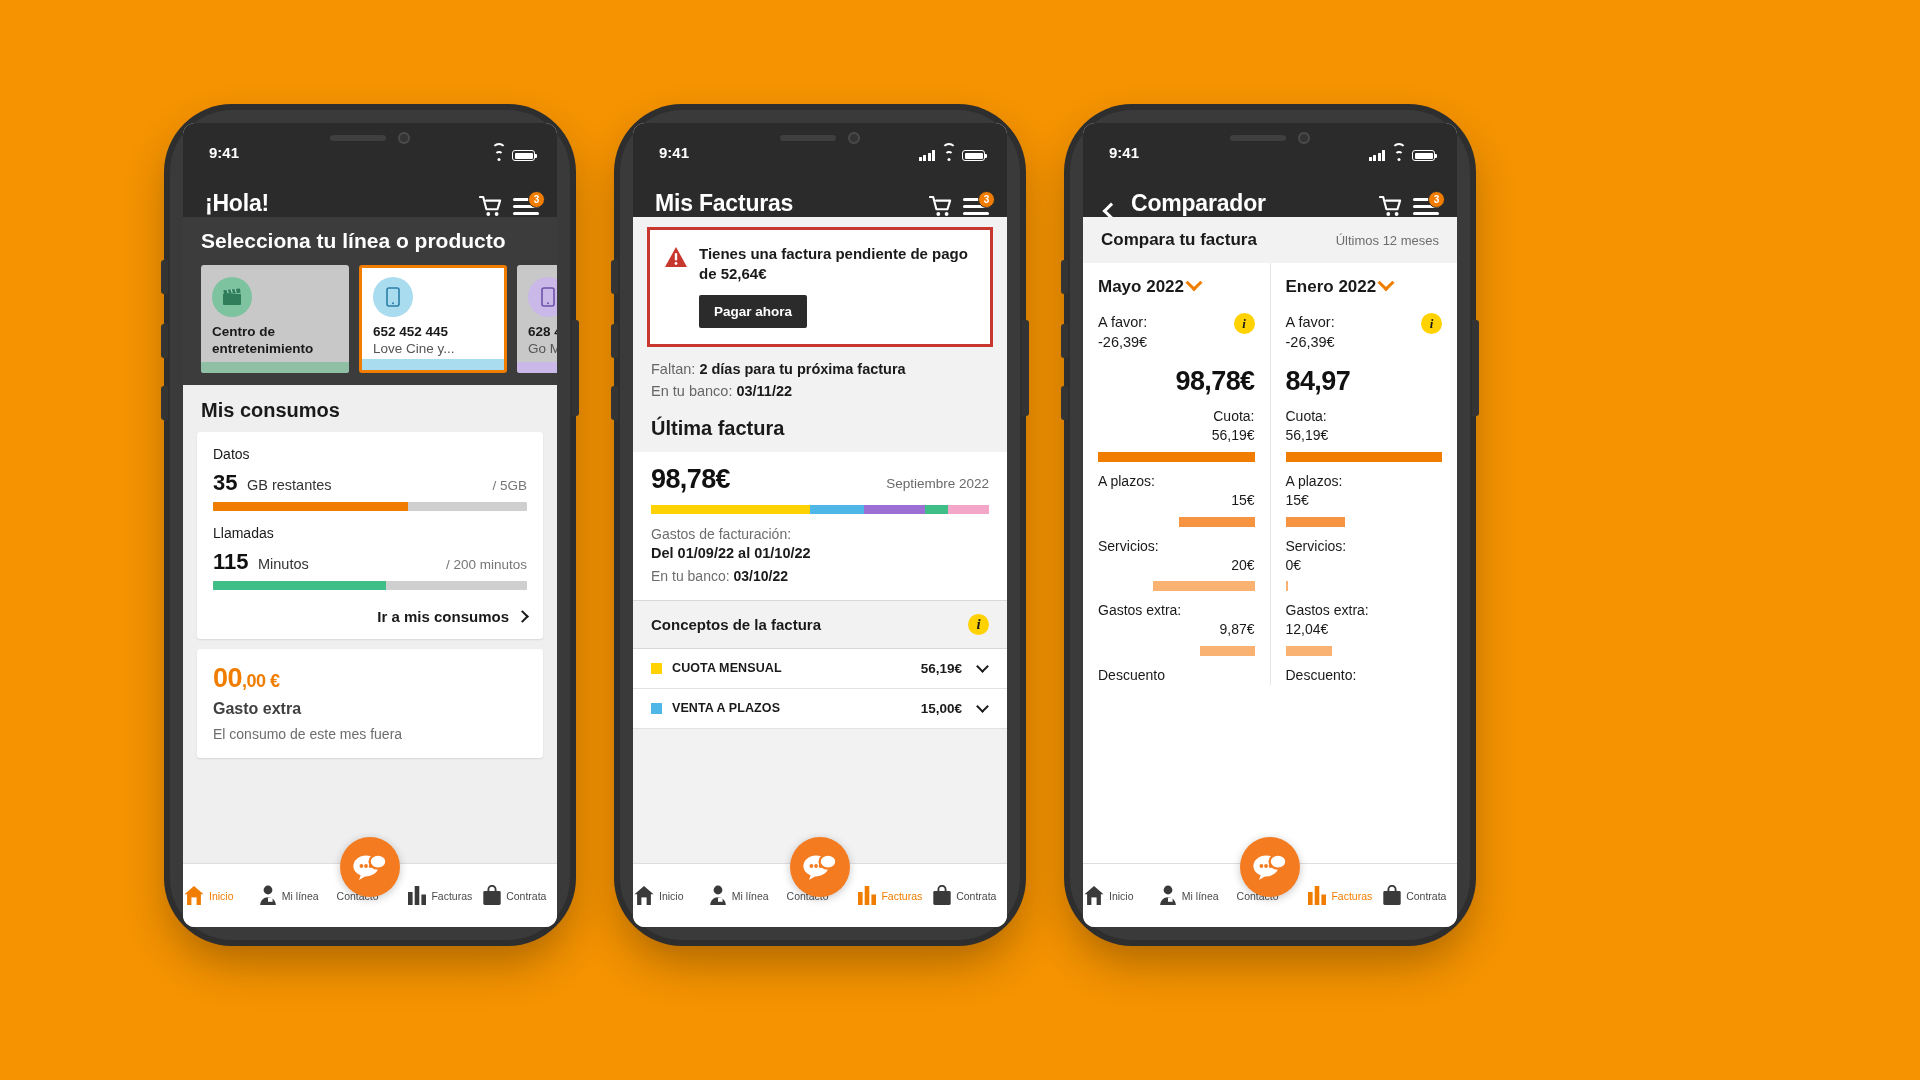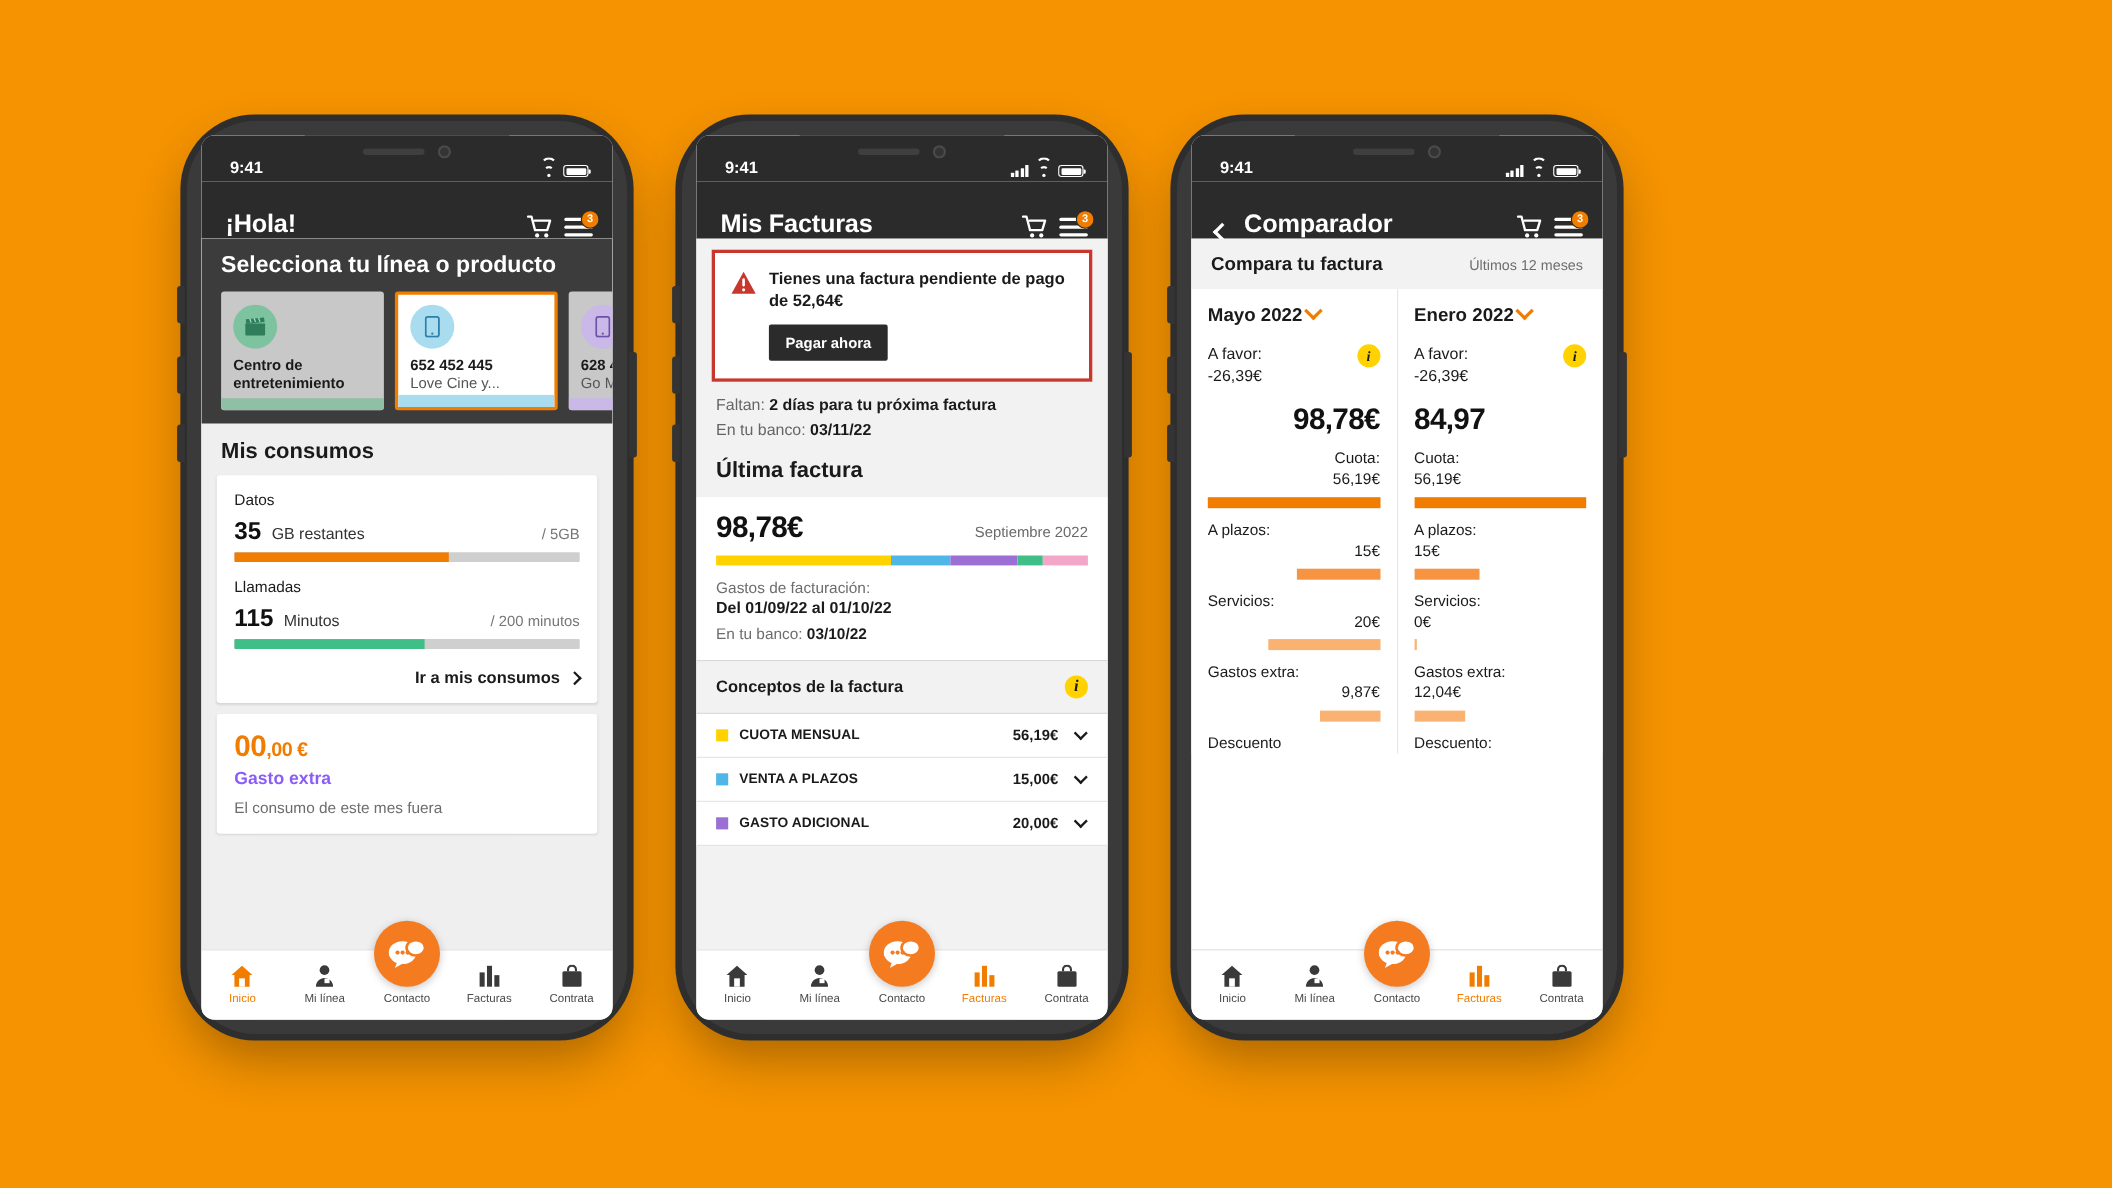--- a/index.html
+++ b/index.html
@@ -133,21 +133,21 @@
   .meter-row { display: flex; align-items: baseline; justify-content: space-between; margin-bottom: 6px; }
   .meter-big { font-size: 22px; font-weight: bold; color: #111; }
   .meter-unit { font-size: 14.5px; color: #333; font-weight: normal; margin-left: 5px; }
   .meter-total { font-size: 13.5px; color: #767676; }
   .bar { height: 9px; background: #cfcfcf; border-radius: 1px; overflow: hidden; margin-bottom: 14px; }
   .bar i { display: block; height: 100%; }
   .linkrow { text-align: right; font-size: 15px; font-weight: bold; color: #1a1a1a; padding-top: 4px; display:flex; align-items:center; justify-content:flex-end; gap:9px; }
   .chev-r { width: 9px; height: 9px; border-right: 2.5px solid #1a1a1a; border-top: 2.5px solid #1a1a1a; transform: rotate(45deg); }
   .big-price { font-size: 27px; font-weight: bold; color: #F07D00; letter-spacing: -.5px; }
   .big-price .cents { font-size: 18px; }
-  .extra-ttl { font-size: 16px; font-weight: bold; color: #8b5cf6; margin-top: 6px; }
+  .extra-ttl { font-size: 16px; font-weight: bold; color: #404040; margin-top: 6px; }
   .extra-desc { font-size: 14px; color: #6d6d6d; margin-top: 7px; line-height: 1.35; }
 
   
   .p2-body { background: #f2f2f2; }
   .alert {
     margin: 10px 14px 0; border: 3px solid #C8372D; background: #fff;
     padding: 14px 14px 16px; display: flex; gap: 11px;
   }
   .warn-tri { flex: none; width: 24px; height: 22px; margin-top: 2px; }
   .alert-txt { font-size: 15px; font-weight: bold; color: #1a1a1a; line-height: 1.32; }
@@ -211,21 +211,21 @@
   .cmp-item .k { font-size: 14px; color: #1a1a1a; line-height: 1.35; }
   .cmp-item.r { text-align: right; }
   .cmp-bar { height: 10px; background: #F07D00; margin-top: 7px; }
 
   
   .tabbar {
     flex: none; height: 64px; background: #fff;
     border-top: 1px solid #dedede;
     display: flex; align-items: center; position: relative; z-index: 12;
   }
-  .tab { flex: 1; display: flex; flex-direction: column; align-items: center; gap: 4px; }
+  .tab { flex: 1; display: flex; flex-direction: row; align-items: center; gap: 4px; }
   .tab .lb { font-size: 10.5px; color: #4a4a4a; }
   .tab.active .lb { color: #F07D00; }
   .tab svg { display: block; }
   .fab {
     position: absolute; left: 50%; bottom: 30px; transform: translateX(-50%);
     width: 60px; height: 60px; border-radius: 50%; background: #F47B20;
     display: flex; align-items: center; justify-content: center;
     z-index: 25; box-shadow: 0 2px 8px rgba(0,0,0,.22);
   }
 </style>
@@ -526,26 +526,20 @@
           <span class="cname">CUOTA MENSUAL</span>
           <span class="cval">56,19€</span>
           <span class="chev-d"></span>
         </div>
         <div class="crow">
           <span class="cdot" style="background:#4FB7E8"></span>
           <span class="cname">VENTA A PLAZOS</span>
           <span class="cval">15,00€</span>
           <span class="chev-d"></span>
         </div>
-        <div class="crow">
-          <span class="cdot" style="background:#9B6FD3"></span>
-          <span class="cname">GASTO ADICIONAL</span>
-          <span class="cval">20,00€</span>
-          <span class="chev-d"></span>
-        </div>
       </div>
 
       <div class="tabbar">
         <div class="tab">
           <span>
               <svg width="22" height="21" viewBox="0 0 22 21">
                 <path d="M11 1 1.5 9.3h2.6V20h13.8V9.3h2.6z" fill="#3a3a3a"></path>
                 <rect x="8.4" y="12.4" width="5.2" height="7.6" fill="#fff"></rect>
               </svg>
             </span>

